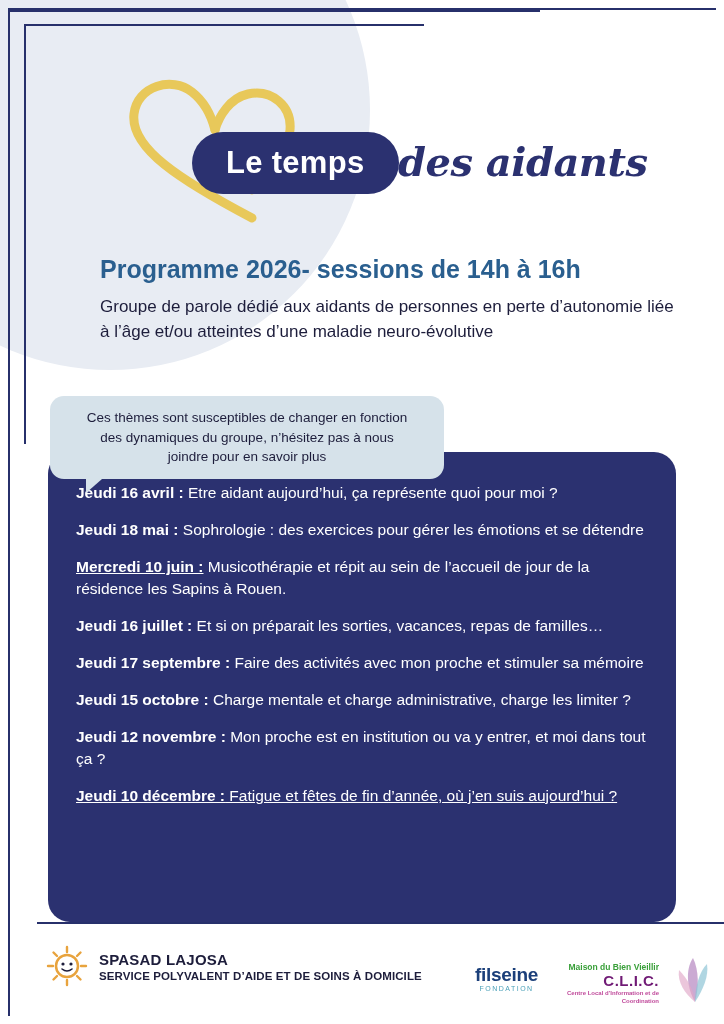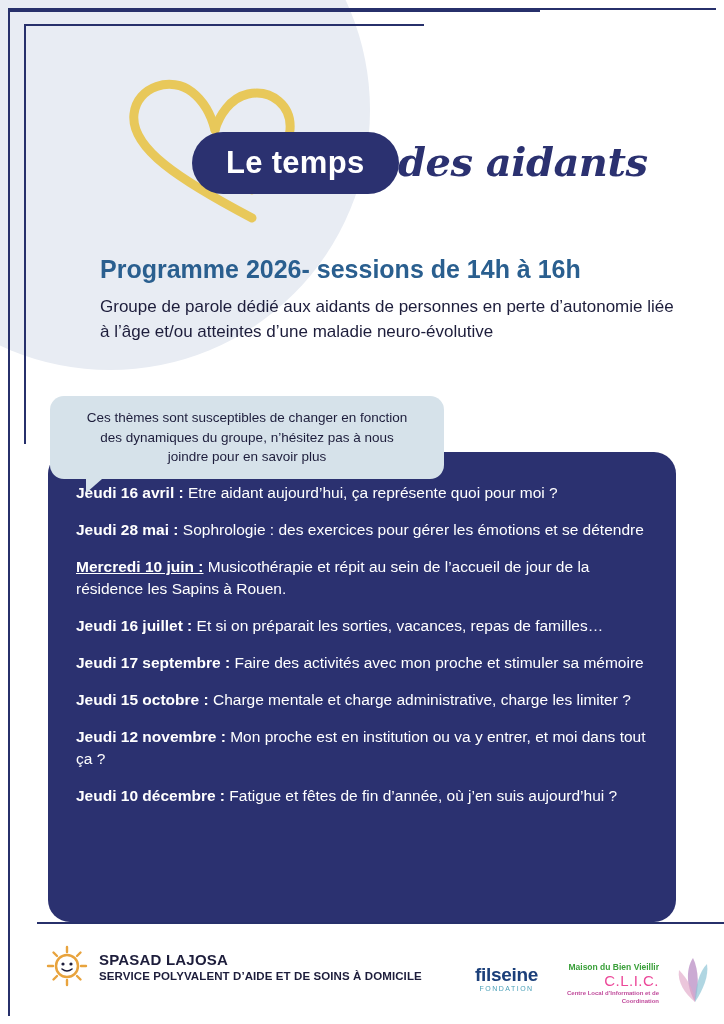--- a/index.html
+++ b/index.html
@@ -165,21 +165,21 @@
     padding: 30px 28px 20px 28px;
     box-sizing: border-box;
     color: #ffffff;
   }
   .session {
     font-size: 15.5px;
     line-height: 1.42;
     margin-bottom: 15px;
     color: #ffffff;
   }
-  .session:last-child { margin-bottom: 2px; }
+  .session:last-child { margin-bottom: 2px; text-decoration: underline; }
   .session .date {
     font-weight: bold;
   }
   .session .date.underline {
     text-decoration: underline;
   }
 
   
   .footer {
     position: absolute;
@@ -251,23 +251,23 @@
     top: 40px;
     text-align: right;
     width: 96px;
   }
   .clic-arc {
     color: #3aa03a;
     font-size: 8.5px;
     font-weight: bold;
   }
   .clic-main {
-    color: #ec4899;
+    color: #701a75;
     font-size: 15px;
-    font-weight: normal;
+    font-weight: bold;
     letter-spacing: 0.5px;
   }
   .clic-sub {
     color: #c04a9b;
     font-size: 6px;
     font-weight: bold;
     line-height: 1.25;
     margin-top: 1px;
   }
   .logo-plume {
@@ -301,21 +301,21 @@
 
   <div class="note">Ces thèmes sont susceptibles de changer en fonction des dynamiques du groupe, n’hésitez pas à nous joindre pour en savoir plus</div>
 
   <div class="panel">
 
     <div class="session">
       <span class="date">Jeudi 16 avril :</span><span class="desc"> Etre aidant aujourd’hui, ça représente quoi pour moi ?</span>
     </div>
 
     <div class="session">
-      <span class="date">Jeudi 28 mai :</span><span class="desc"> Sophrologie : des exercices pour gérer les émotions et se détendre</span>
+      <span class="date">Jeudi 18 mai :</span><span class="desc"> Sophrologie : des exercices pour gérer les émotions et se détendre</span>
     </div>
 
     <div class="session">
       <span class="date underline">Mercredi 10 juin :</span><span class="desc"> Musicothérapie et répit au sein de l’accueil de jour de la résidence les Sapins à Rouen.</span>
     </div>
 
     <div class="session">
       <span class="date">Jeudi 16 juillet :</span><span class="desc"> Et si on préparait les sorties, vacances, repas de familles…</span>
     </div>
 

